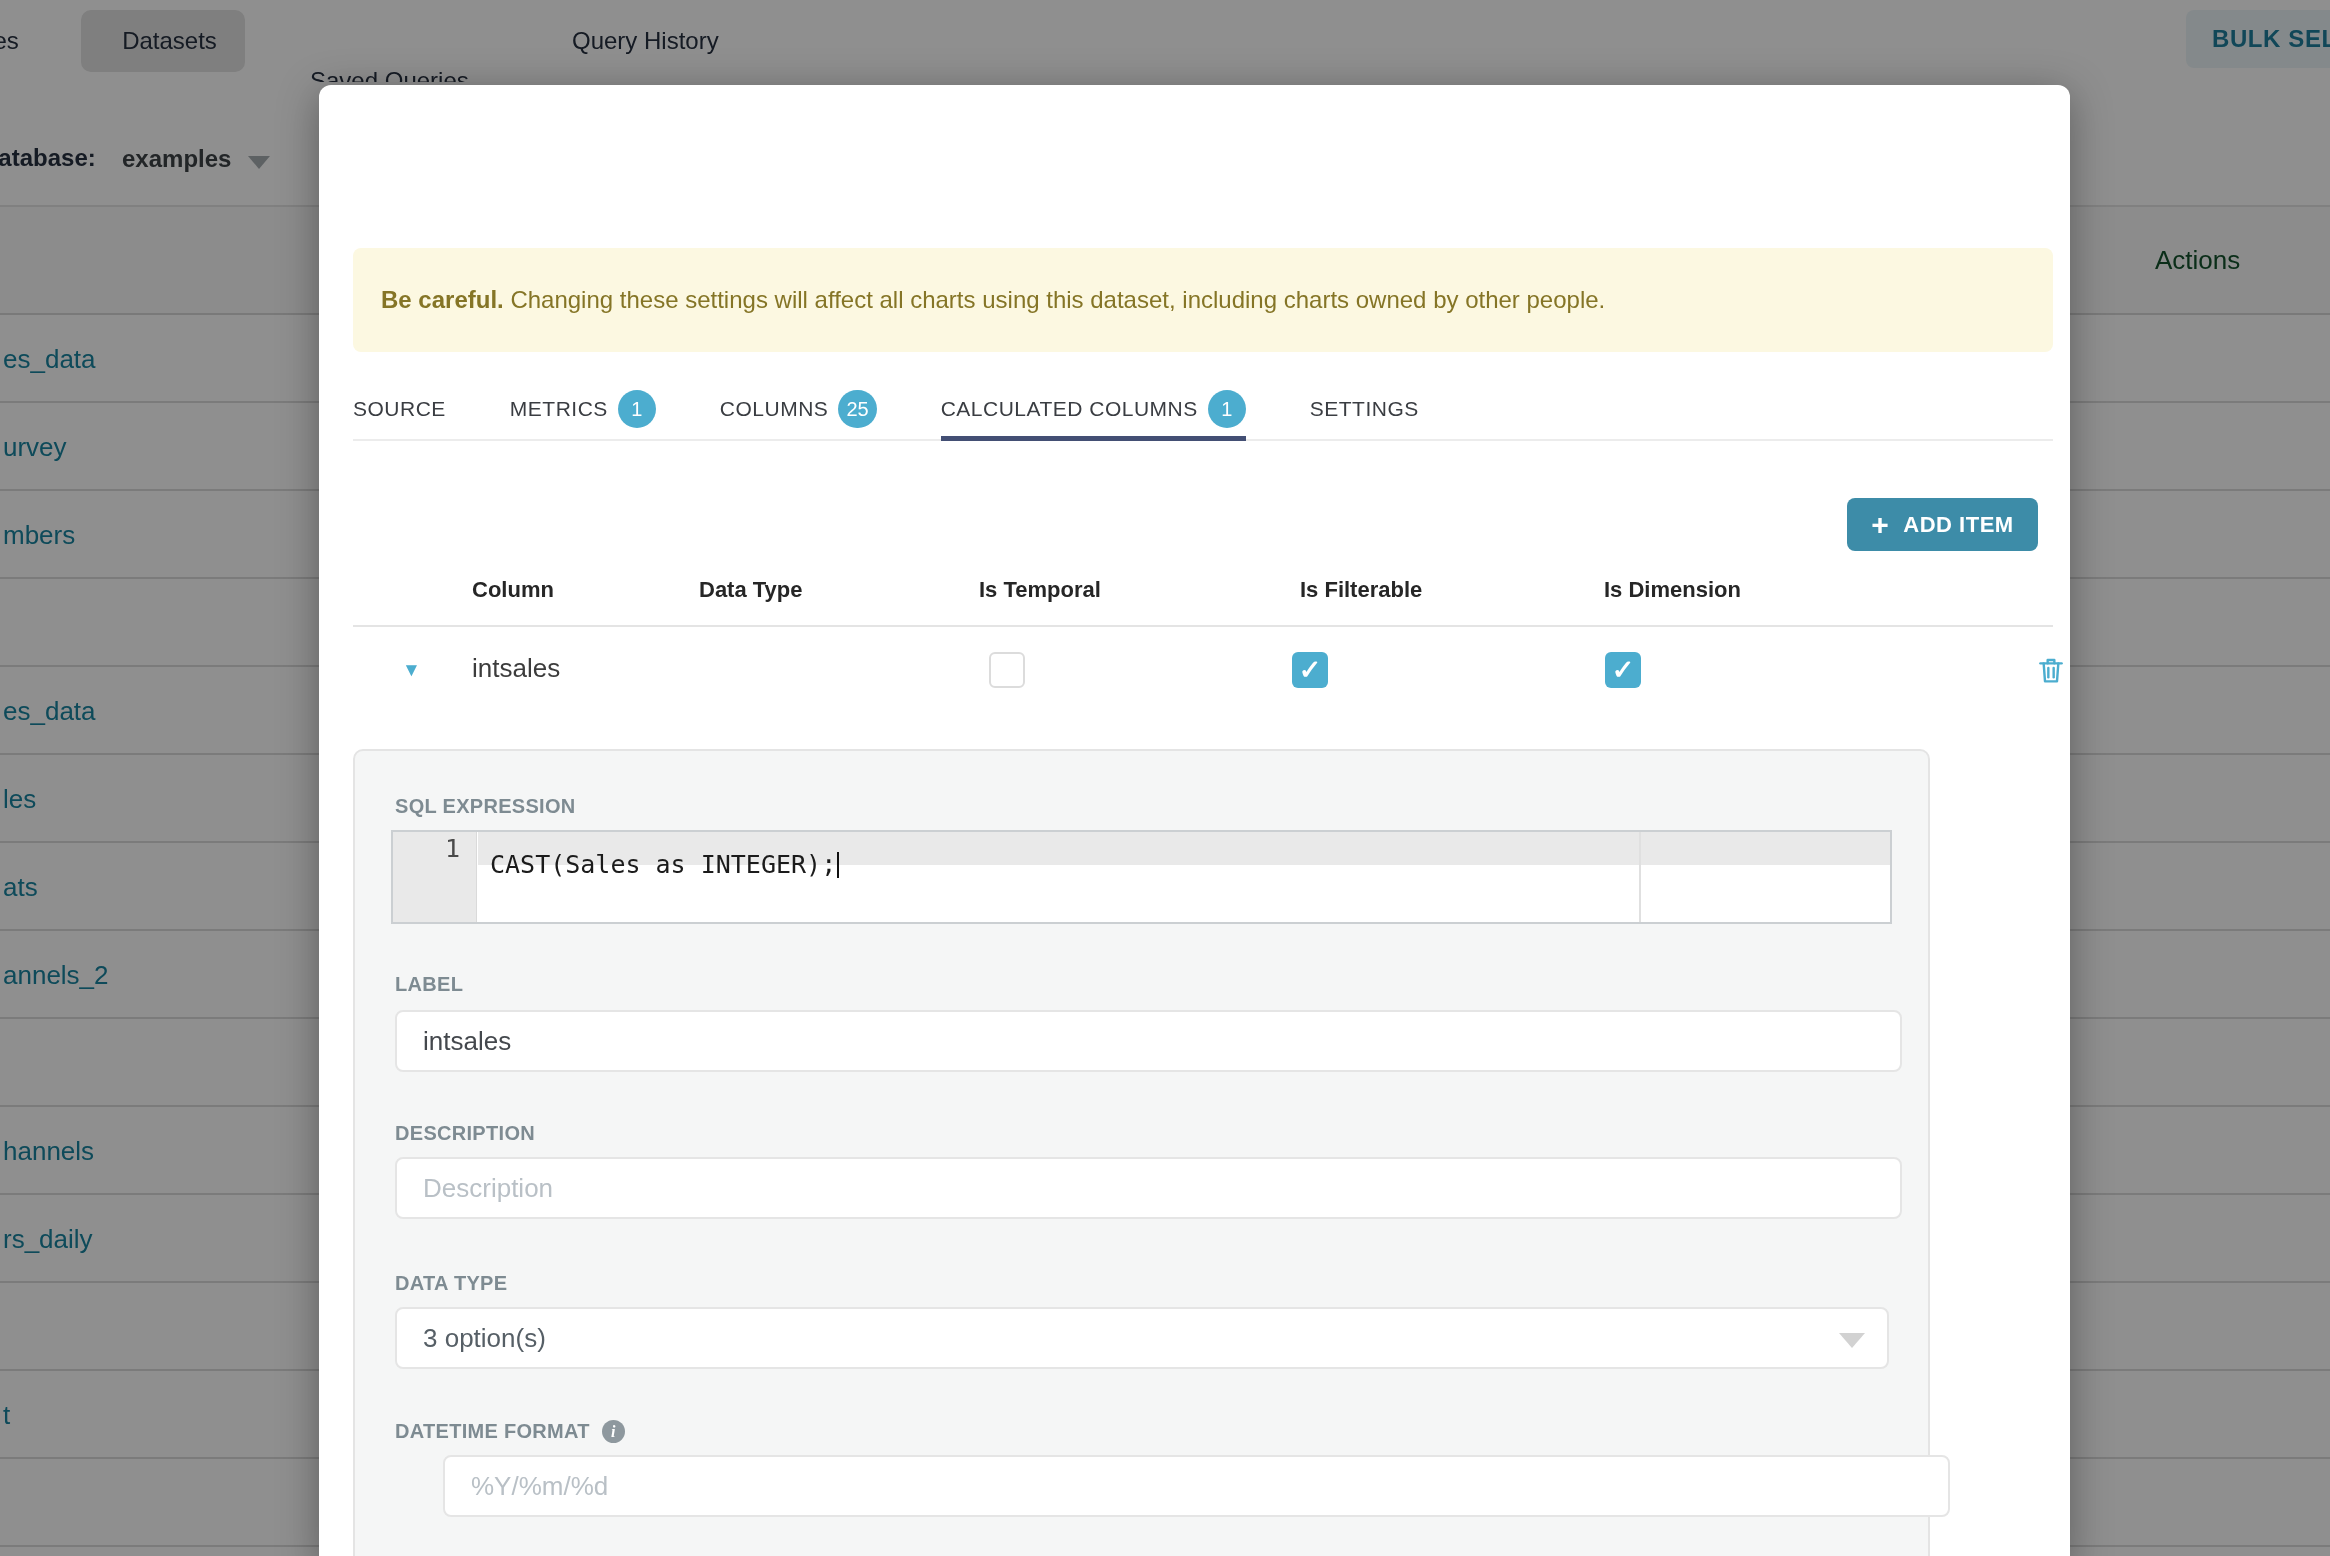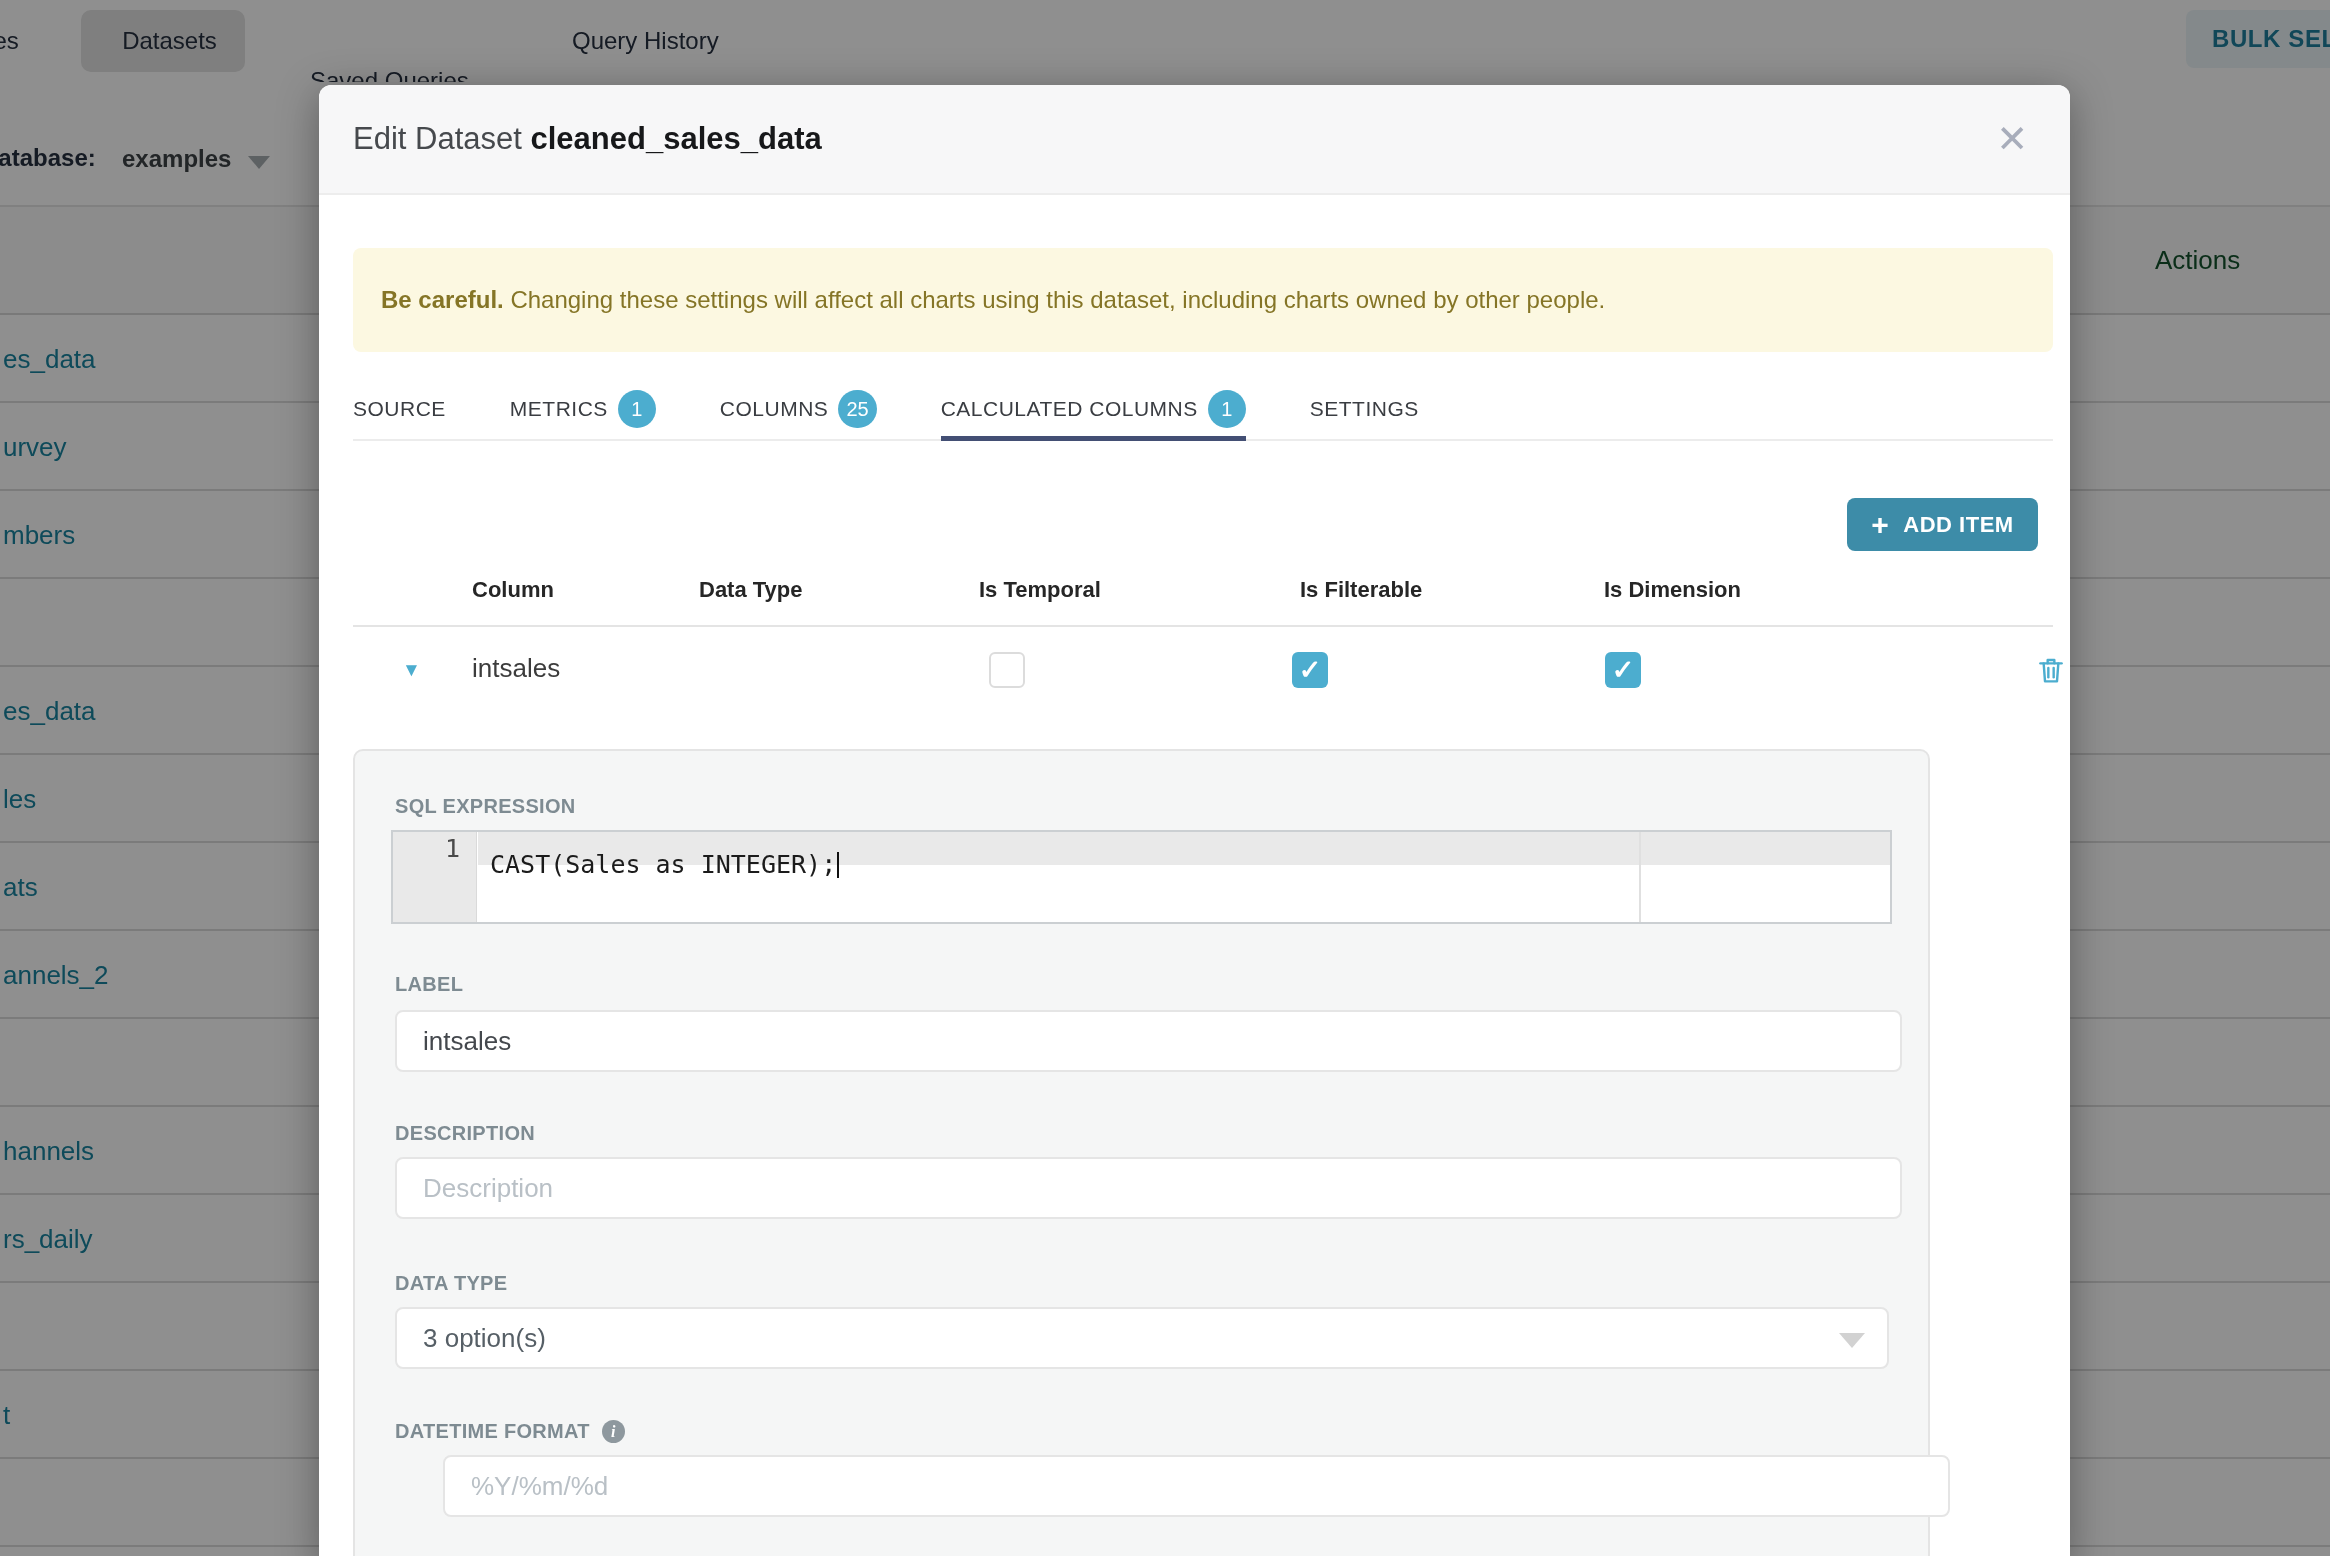--- a/index.html
+++ b/index.html
@@ -122,24 +122,20 @@
       <div class="bg-row">rs_daily</div>
       <div class="bg-row"></div>
       <div class="bg-row">t</div>
       <div class="bg-row"></div>
     </div>
   </div>
 
   <div class="dim"></div>
 
   <div class="modal">
-    <div class="modal-header">
-      <div class="modal-title"><span>Edit Dataset</span>&nbsp;<b>cleaned_sales_data</b></div>
-      <div class="modal-close">✕</div>
-    </div>
 
     <div class="banner"><b>Be careful.</b><span> Changing these settings will affect all charts using this dataset, including charts owned by other people.</span></div>
 
     <div class="tabs">
       <div class="tab">
           <span>SOURCE</span>
         </div>
       <div class="tab">
           <span>METRICS</span>
           <span class="badge">1</span>

